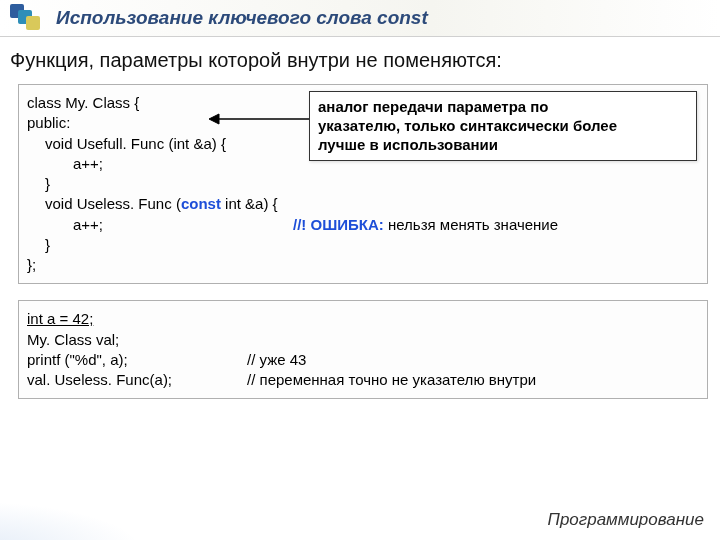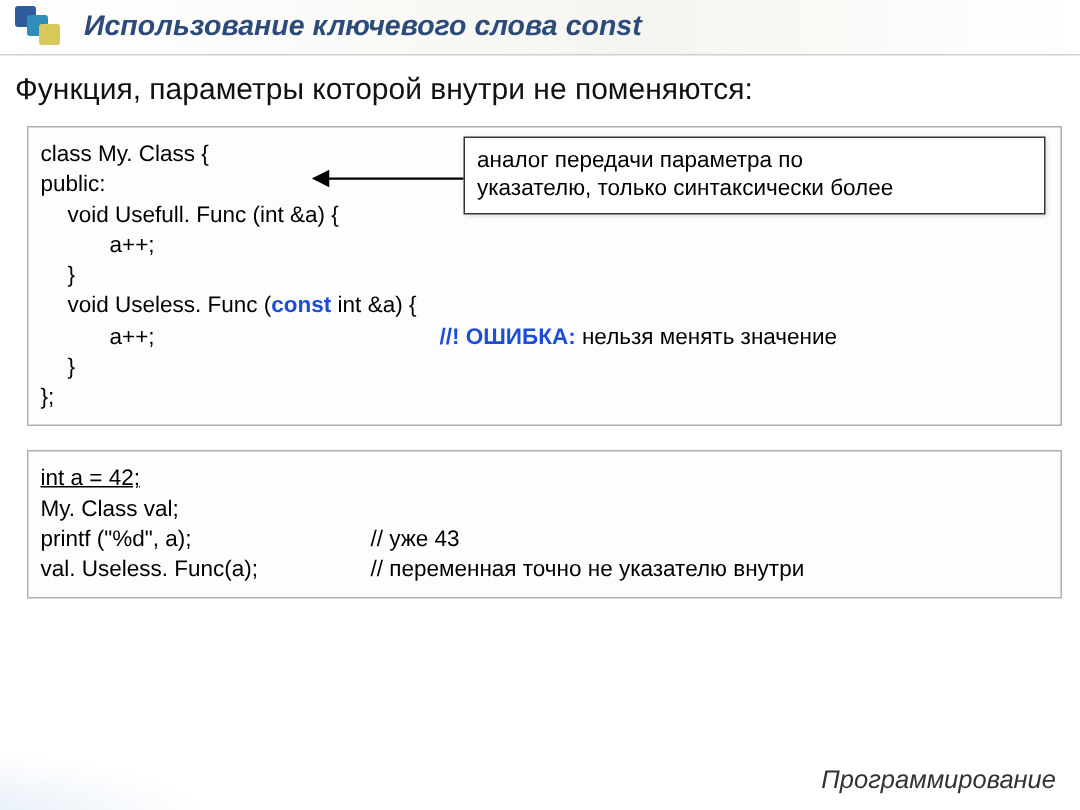--- a/index.html
+++ b/index.html
@@ -53,20 +53,21 @@
   .cb2 {
     margin-top: 8px;
   }
   .indent1 { padding-left: 18px; }
   .indent2 { padding-left: 46px; }
   .calloutWrap {
     position: absolute;
     top: 6px;
     left: 290px;
     right: 10px;
+    font-weight: bold;
   }
   .callout {
     background: #ffffff;
     border: 1px solid #333;
     box-shadow: 1px 1px 3px rgba(0,0,0,0.15);
     padding: 6px 8px;
     font-size: 15px;
     line-height: 1.25;
   }
   .arrow {
@@ -130,20 +131,21 @@
 
   <svg class="arrow" style="top:26px; left:188px;" width="108" height="16">
     <line x1="104" y1="8" x2="8" y2="8" stroke="#000" stroke-width="1.5"></line>
     <polygon points="2,8 12,3 12,13"></polygon>
   </svg>
 
   <div class="calloutWrap">
     <div class="callout">
       <div>аналог передачи параметра по</div>
       <div>указателю, только синтаксически более</div>
+      <div>лучше в использовании</div>
     </div>
   </div>
 </div>
 
 <div class="codebox cb2">
   <div style="text-decoration: underline;">int a = 42;</div>
   <div> </div>
   <div>My. Class val;</div>
   <div class="row">
     <div class="col1">printf ("%d", a);</div>

